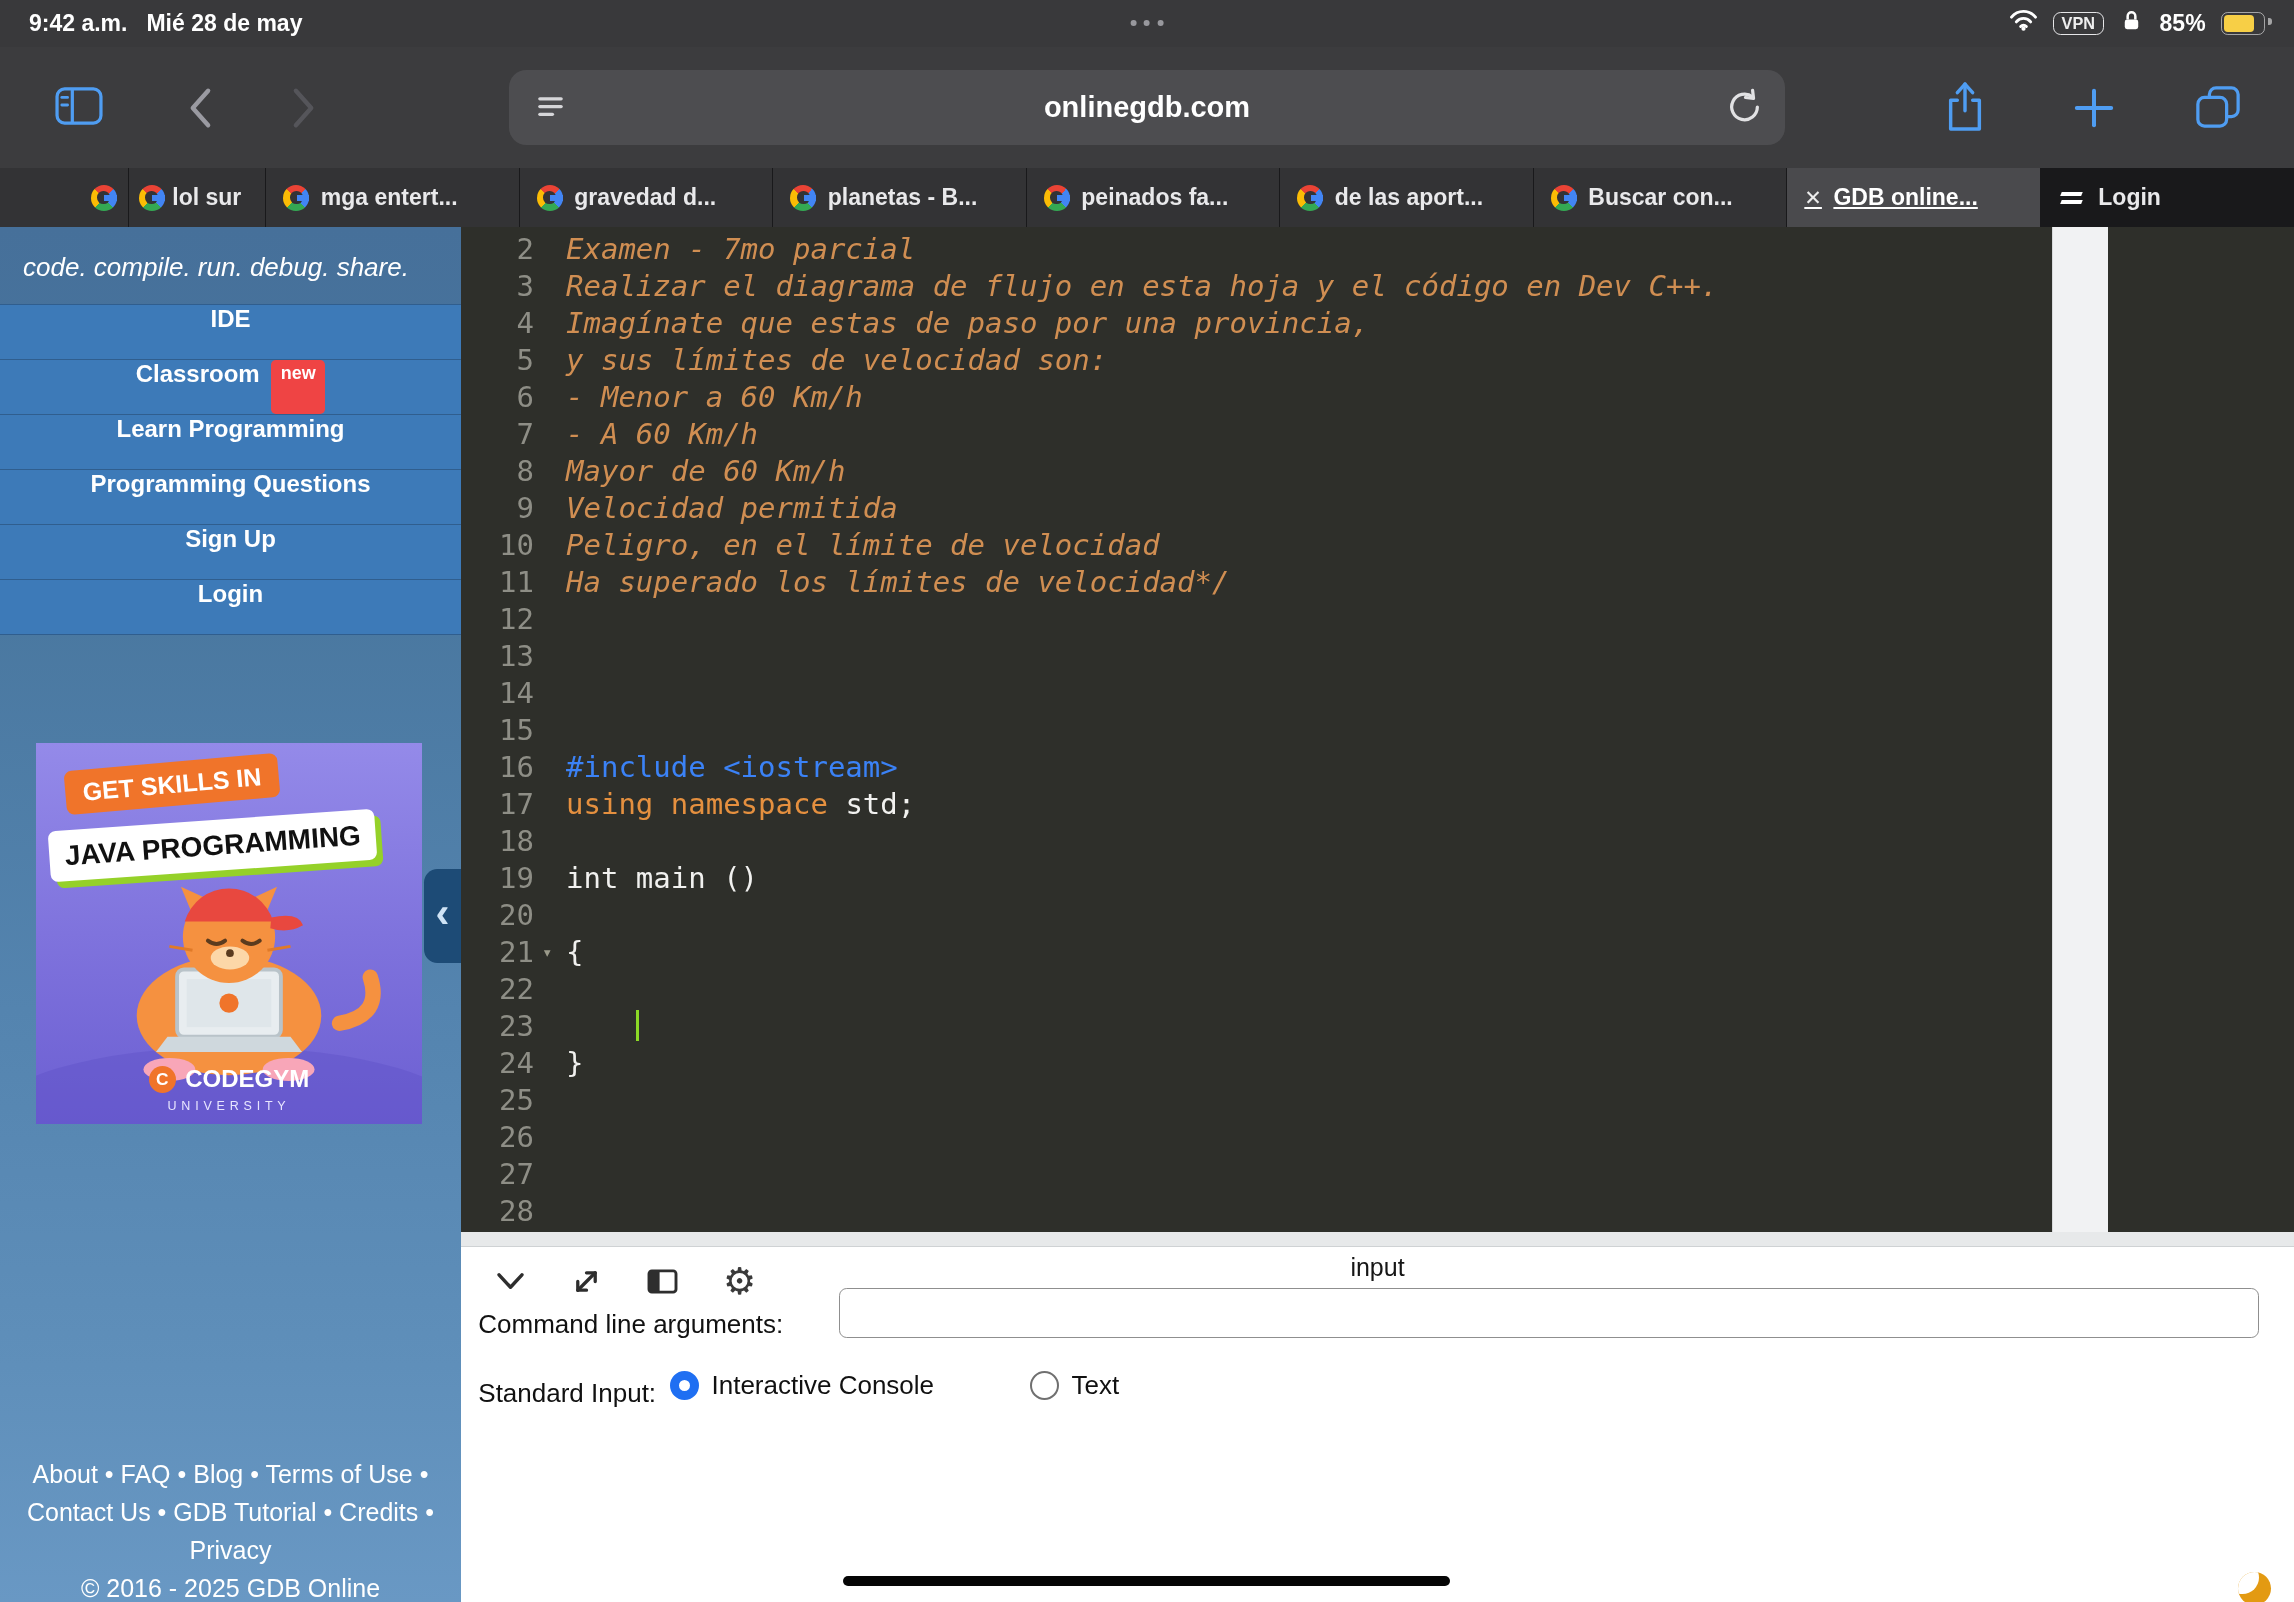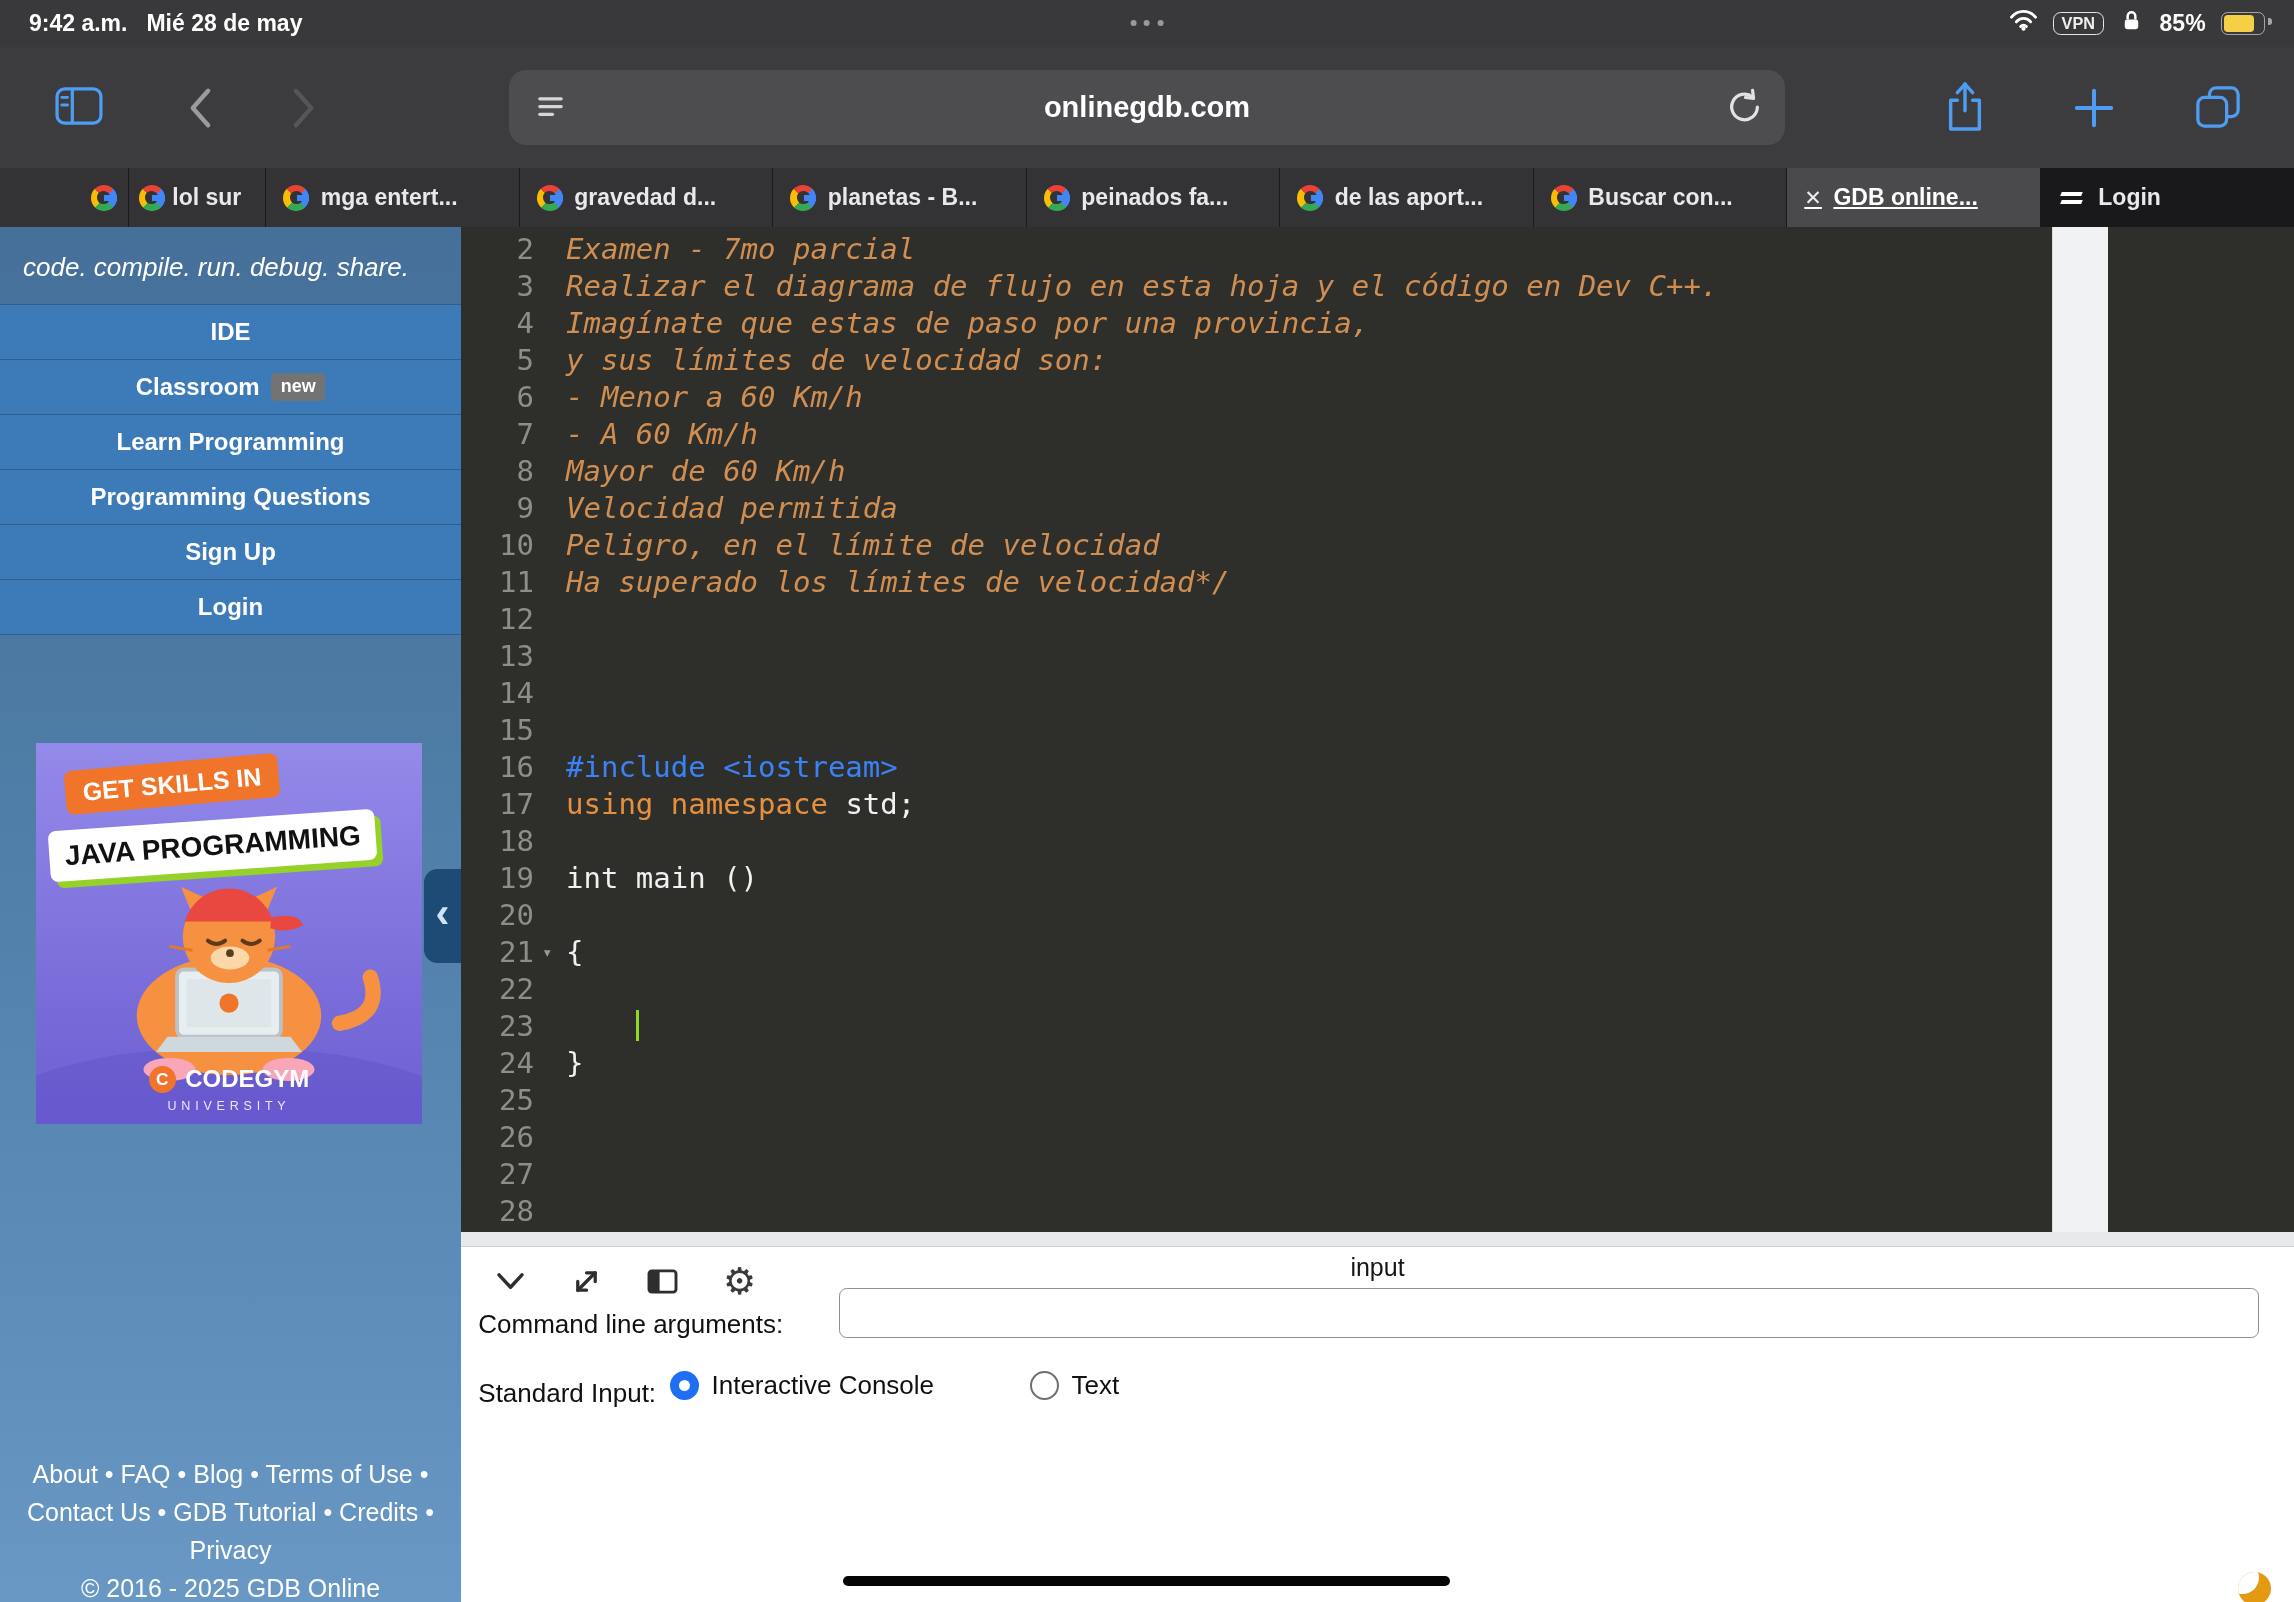--- a/index.html
+++ b/index.html
@@ -45,23 +45,23 @@
   .tab-close::before{content:'✕';}
   .mini-logo{width:29px;height:19px;position:relative;flex:none;}
   .mini-logo::before,.mini-logo::after{content:'';position:absolute;left:2.9px;width:21px;height:3.8px;background:#fff;transform:skewX(-22deg);}
   .mini-logo::before{top:3.8px;} .mini-logo::after{top:11.5px;}
 
   
   .sidebar{position:absolute;left:0;top:227px;width:461px;height:1424px;color:#fff;overflow:hidden;
            background:linear-gradient(180deg,#46709a 0%,#49779f 25%,#5484af 55%,#5f8fba 80%,#6b9ac6 100%);}
   .tagline{padding:25px 23px 21px;font-style:italic;font-size:26px;}
   .menu{border-top:1px solid #305e8e;}
-  .menu-item{height:54px;display:flex;align-items:center;justify-content:center;gap:11.5px;background:#3d7ab8;
+  .menu-item{height:54px;display:flex;justify-content:center;gap:11.5px;background:#3d7ab8;
              border-bottom:1px solid #305e8e;font-size:24px;font-weight:700;cursor:pointer;}
-  .badge{background:#737373;border-radius:4.8px;font-size:18px;font-weight:700;padding:2.9px 9.6px;line-height:1.2;}
+  .badge{background:#ef4444;border-radius:4.8px;font-size:18px;font-weight:700;padding:2.9px 9.6px;line-height:1.2;}
   .ad{position:absolute;left:36px;top:516px;width:386px;height:381px;overflow:hidden;cursor:pointer;
       background:linear-gradient(180deg,#948ae9 0%,#7f73dd 50%,#6c5fd2 100%);}
   .ad::after{content:'';position:absolute;left:-48px;bottom:-67px;width:480px;height:144px;background:#5f52c7;border-radius:50%;opacity:.45;}
   .ad-badge1{position:absolute;left:29px;top:19px;transform:rotate(-5deg);background:#f0742a;color:#fff;
              font-weight:800;font-size:25px;padding:7.7px 17.3px;border-radius:7.7px;z-index:2;}
   .ad-badge2{position:absolute;left:13.4px;top:77px;transform:rotate(-4deg);background:#fff;color:#111;
              font-weight:800;font-size:28px;padding:9.6px 15.4px;border-radius:7.7px;box-shadow:5.8px 6.7px 0 #95d129;z-index:2;}
   .ad-cat{position:absolute;left:20px;top:136px;z-index:1;}
   .ad-brand{position:absolute;left:0;right:0;bottom:31px;display:flex;align-items:center;justify-content:center;gap:9.6px;
             font-weight:800;font-size:24px;color:#fff;z-index:2;}

